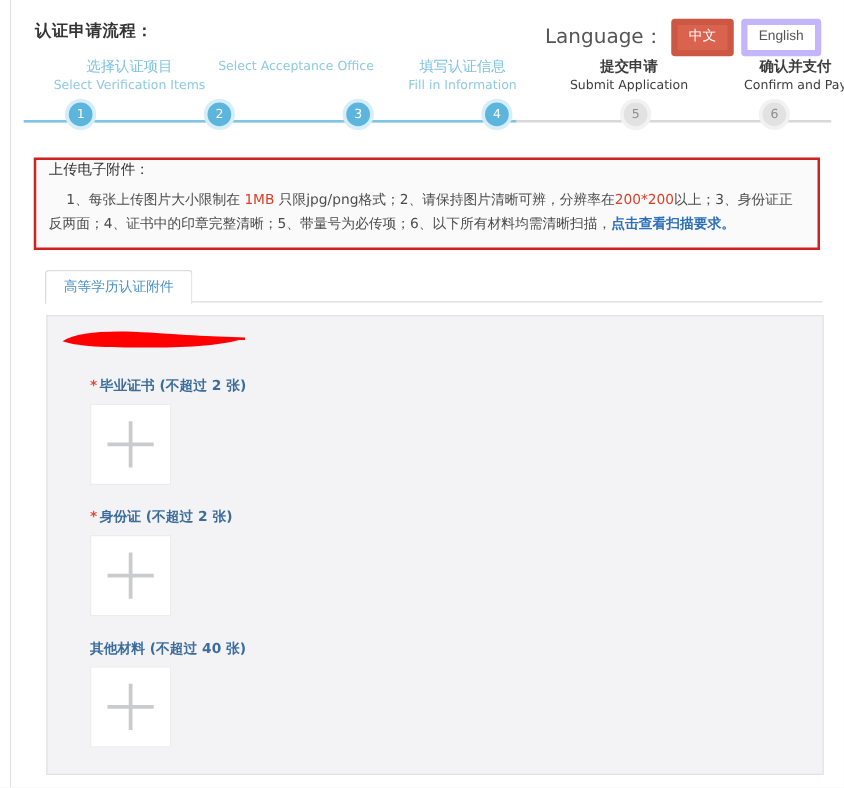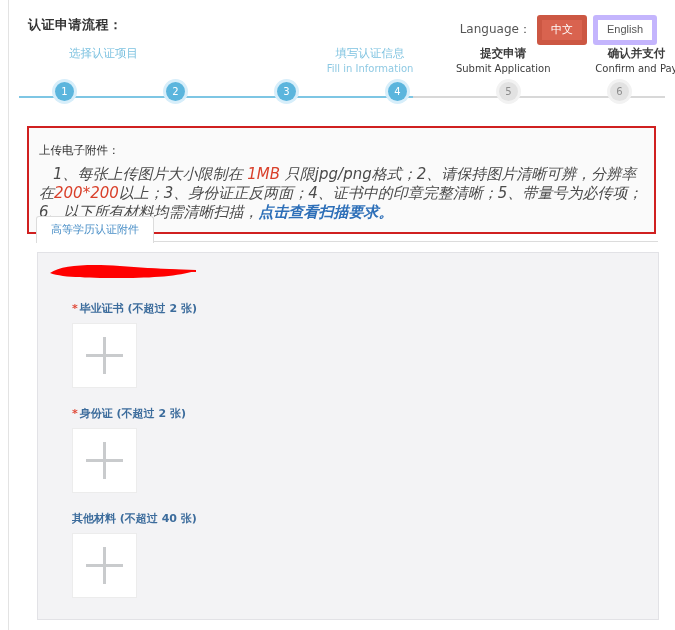--- a/index.html
+++ b/index.html
@@ -15,21 +15,21 @@
   .page-rule{position:absolute;left:8px;top:0;width:1px;height:630px;background:#e3e3e3;}
   .page{position:absolute;left:9px;top:0;width:666px;height:630px;background:#fff;}
 
   
   .header{position:relative;height:44px;}
   .page-title{
     position:absolute;left:19px;top:16px;
     font-size:13px;font-weight:bold;color:#333;letter-spacing:.5px;
   }
   .lang-wrap{position:absolute;right:18px;top:15px;display:flex;align-items:center;gap:6px;}
-  .lang-label{font-size:12px;color:#555;}
+  .lang-label{font-size:16px;color:#555;}
   .lang-btn{
     font-size:11px;border-radius:3px;padding:3px 9px;line-height:1.25;
     border:5px solid #c4b5fd;background:#fff;color:#555;cursor:pointer;
   }
   .lang-btn.active{background:#d9634f;border-color:#cc5743;color:#fff;}
 
   
   .stepper{position:relative;height:68px;margin-top:2px;}
   .step-cols{position:absolute;left:0;top:0;width:666px;display:flex;margin-left:28px;}
   .step-col{flex:1;text-align:center;position:relative;}
@@ -48,24 +48,24 @@
     font-size:10px;color:#fff;background:#5bb5dd;
     box-shadow:0 0 0 3px #d7eefa;
     position:relative;z-index:2;
   }
   .dot.grey{background:#e2e2e2;color:#8d8d8d;box-shadow:0 0 0 3px #f2f2f2;}
 
   
   .notice{
     position:absolute;left:18px;top:126px;width:629px;
     border:2px solid #d02020;background:#fafafa;
-    padding:15px 10px 10px 10px;box-sizing:border-box;
+    padding:0 10px 10px 10px;box-sizing:border-box;
   }
   .notice-title{font-size:11.5px;color:#333;margin-bottom:7px;}
-  .notice-body{font-size:15px;line-height:19px;color:#4a4a4a;text-indent:14px;font-style:italic;}
+  .notice-body{font-size:11px;line-height:19px;color:#4a4a4a;text-indent:14px;}
   .red{color:#d9402b;}
   .link{color:#2d6fb8;font-weight:bold;cursor:pointer;}
 
   
   .tabs{position:absolute;left:27px;top:216px;width:622px;height:26px;}
   .tab{
     position:absolute;left:0;top:0;
     border:1px solid #dcdcdc;border-bottom:none;background:#fff;
     padding:5px 14px 6px 14px;font-size:11px;color:#4a8fc7;
     border-radius:3px 3px 0 0;cursor:pointer;
@@ -105,22 +105,24 @@
       <span class="lang-label">Language：</span>
       <button class="lang-btn active">中文</button>
       <button class="lang-btn">English</button>
     </div>
   </div>
 
   <div class="stepper">
     <div class="step-cols">
       <div class="step-col">
           <div class="step-cn">选择认证项目</div>
+          <div class="step-en">Select Verification Items</div>
         </div>
       <div class="step-col">
+          <div class="step-en">Select Acceptance Office</div>
         </div>
       <div class="step-col">
           <div class="step-cn">填写认证信息</div>
           <div class="step-en">Fill in Information</div>
         </div>
       <div class="step-col inactive">
           <div class="step-cn">提交申请</div>
           <div class="step-en">Submit Application</div>
         </div>
       <div class="step-col inactive">

